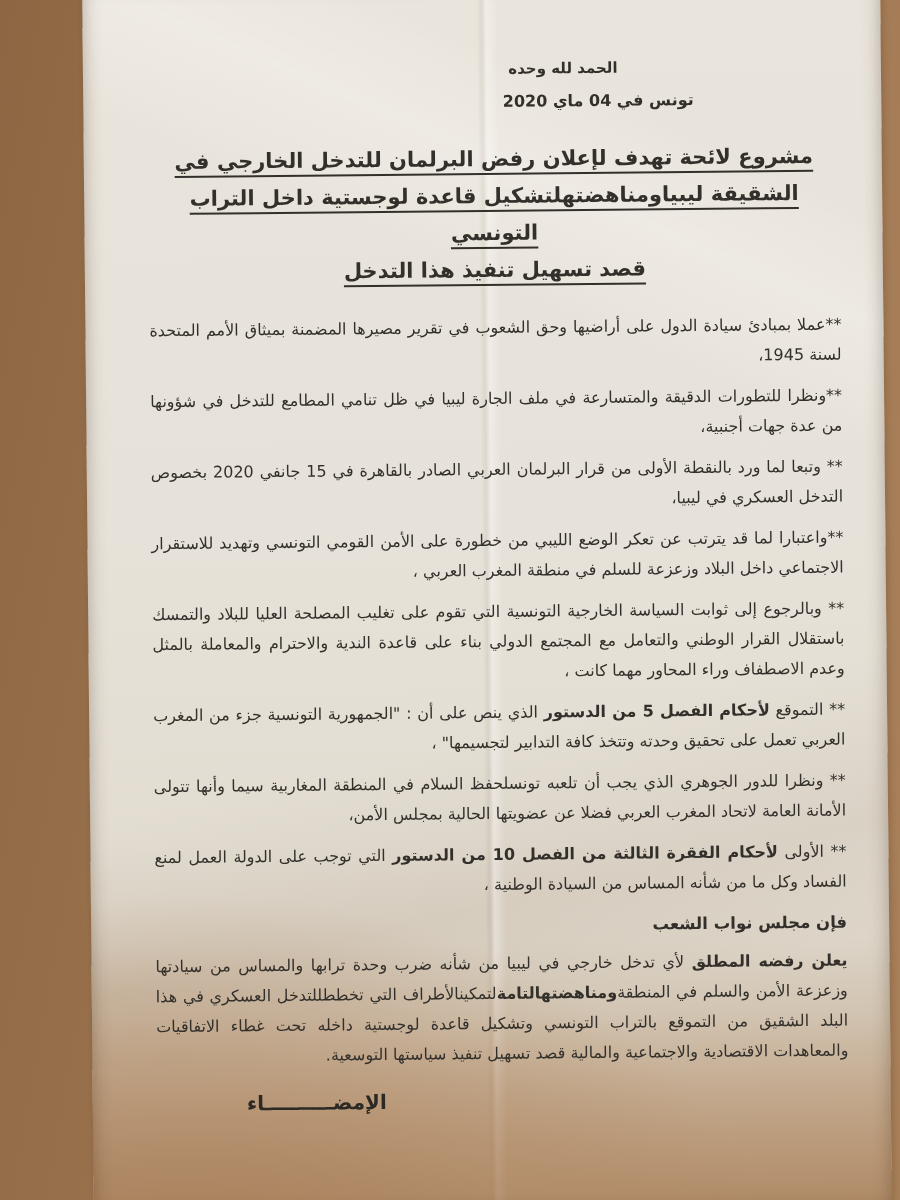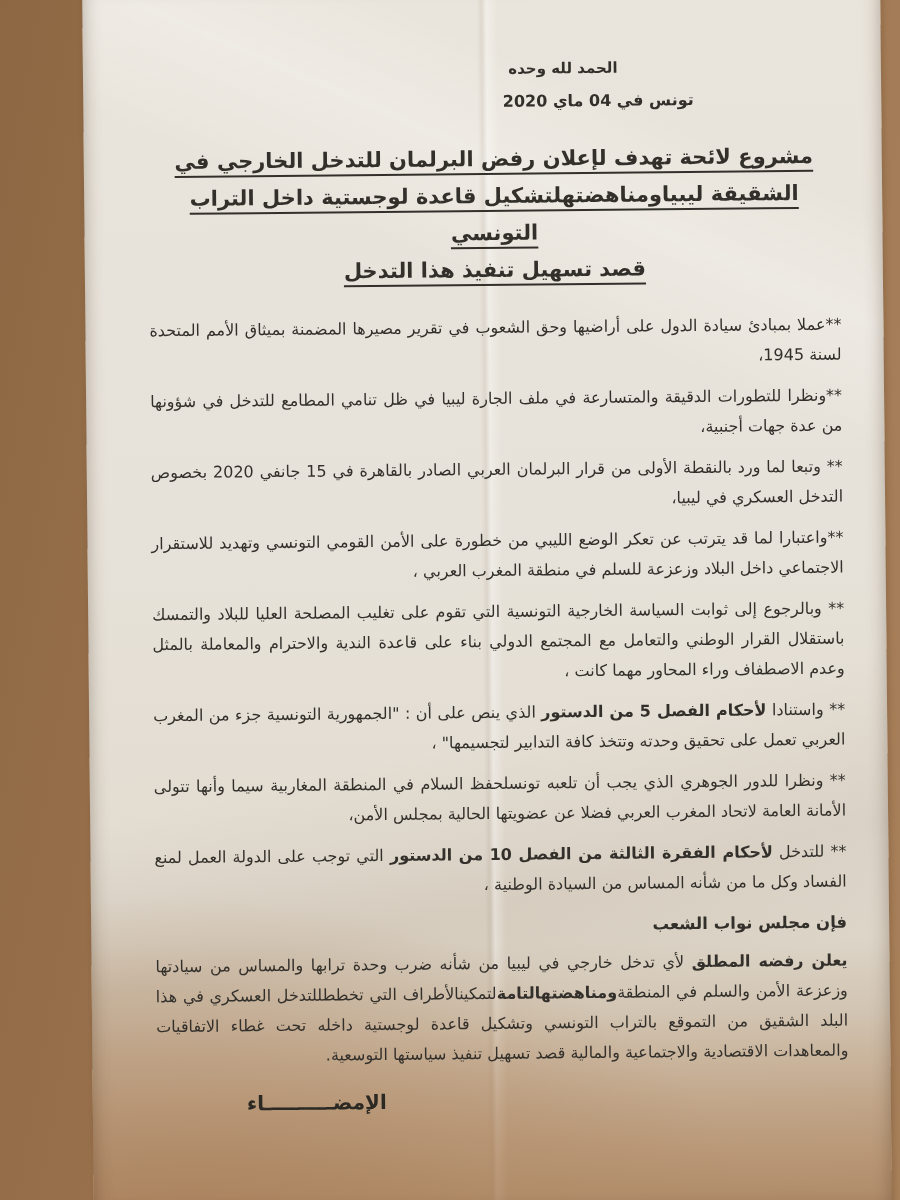--- a/index.html
+++ b/index.html
@@ -104,23 +104,23 @@
         <div class="title-line">الشقيقة ليبياومناهضتهلتشكيل قاعدة لوجستية داخل التراب التونسي</div>
         <div class="title-line">قصد تسهيل تنفيذ هذا التدخل</div>
       </div>
 
       <div class="paragraphs">
           <p class="body-para"><span>**عملا بمبادئ سيادة الدول على أراضيها وحق الشعوب في تقرير مصيرها المضمنة بميثاق الأمم المتحدة لسنة 1945،</span></p>
           <p class="body-para"><span>**ونظرا للتطورات الدقيقة والمتسارعة في ملف الجارة ليبيا في ظل تنامي المطامع للتدخل في شؤونها من عدة جهات أجنبية،</span></p>
           <p class="body-para"><span>** وتبعا لما ورد بالنقطة الأولى من قرار البرلمان العربي الصادر بالقاهرة في 15 جانفي 2020 بخصوص التدخل العسكري في ليبيا،</span></p>
           <p class="body-para"><span>**واعتبارا لما قد يترتب عن تعكر الوضع الليبي من خطورة على الأمن القومي التونسي وتهديد للاستقرار الاجتماعي داخل البلاد وزعزعة للسلم في منطقة المغرب العربي ،</span></p>
           <p class="body-para"><span>** وبالرجوع إلى ثوابت السياسة الخارجية التونسية التي تقوم على تغليب المصلحة العليا للبلاد والتمسك باستقلال القرار الوطني والتعامل مع المجتمع الدولي بناء على قاعدة الندية والاحترام والمعاملة بالمثل وعدم الاصطفاف وراء المحاور مهما كانت ،</span></p>
-          <p class="body-para"><span>** واستنادا </span><span class="b">لأحكام الفصل 5 من الدستور</span><span> الذي ينص على أن : "الجمهورية التونسية جزء من المغرب العربي تعمل على تحقيق وحدته وتتخذ كافة التدابير لتجسيمها" ،</span></p>
+          <p class="body-para"><span>** التموقع </span><span class="b">لأحكام الفصل 5 من الدستور</span><span> الذي ينص على أن : "الجمهورية التونسية جزء من المغرب العربي تعمل على تحقيق وحدته وتتخذ كافة التدابير لتجسيمها" ،</span></p>
           <p class="body-para"><span>** ونظرا للدور الجوهري الذي يجب أن تلعبه تونسلحفظ السلام في المنطقة المغاربية سيما وأنها تتولى الأمانة العامة لاتحاد المغرب العربي فضلا عن عضويتها الحالية بمجلس الأمن،</span></p>
-          <p class="body-para"><span>** للتدخل </span><span class="b">لأحكام الفقرة الثالثة من الفصل 10 من الدستور</span><span> التي توجب على الدولة العمل لمنع الفساد وكل ما من شأنه المساس من السيادة الوطنية ،</span></p>
+          <p class="body-para"><span>** الأولى </span><span class="b">لأحكام الفقرة الثالثة من الفصل 10 من الدستور</span><span> التي توجب على الدولة العمل لمنع الفساد وكل ما من شأنه المساس من السيادة الوطنية ،</span></p>
         </div>
 
       <div class="resolution-heading">فإن مجلس نواب الشعب</div>
 
       <p class="body-para resolution-para"><span class="b">يعلن رفضه المطلق</span><span> لأي تدخل خارجي في ليبيا من شأنه ضرب وحدة ترابها والمساس من سيادتها وزعزعة الأمن والسلم في المنطقة</span><span class="b">ومناهضتهالتامة</span><span>لتمكينالأطراف التي تخططللتدخل العسكري في هذا البلد الشقيق من التموقع بالتراب التونسي وتشكيل قاعدة لوجستية داخله تحت غطاء الاتفاقيات والمعاهدات الاقتصادية والاجتماعية والمالية قصد تسهيل تنفيذ سياستها التوسعية.</span></p>
 
       <div class="signature">الإمضــــــــــاء</div>
 
     </div>
   </div>

